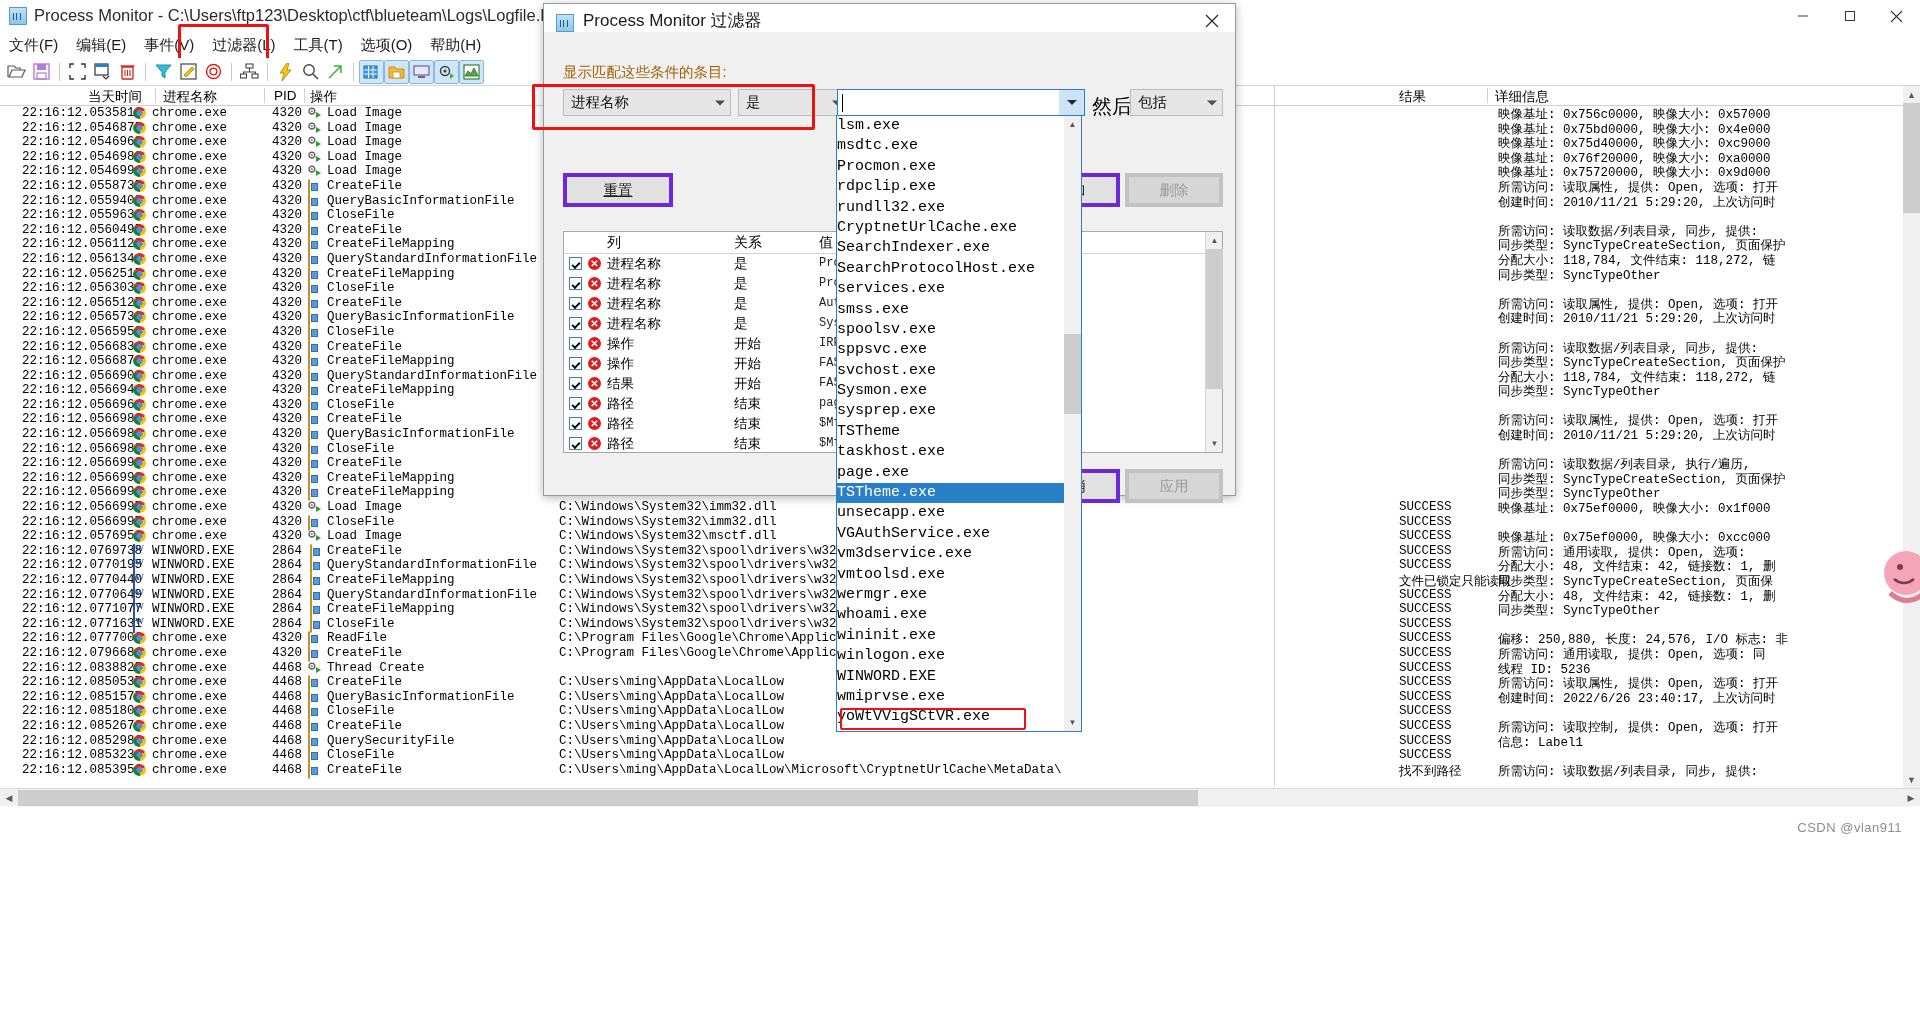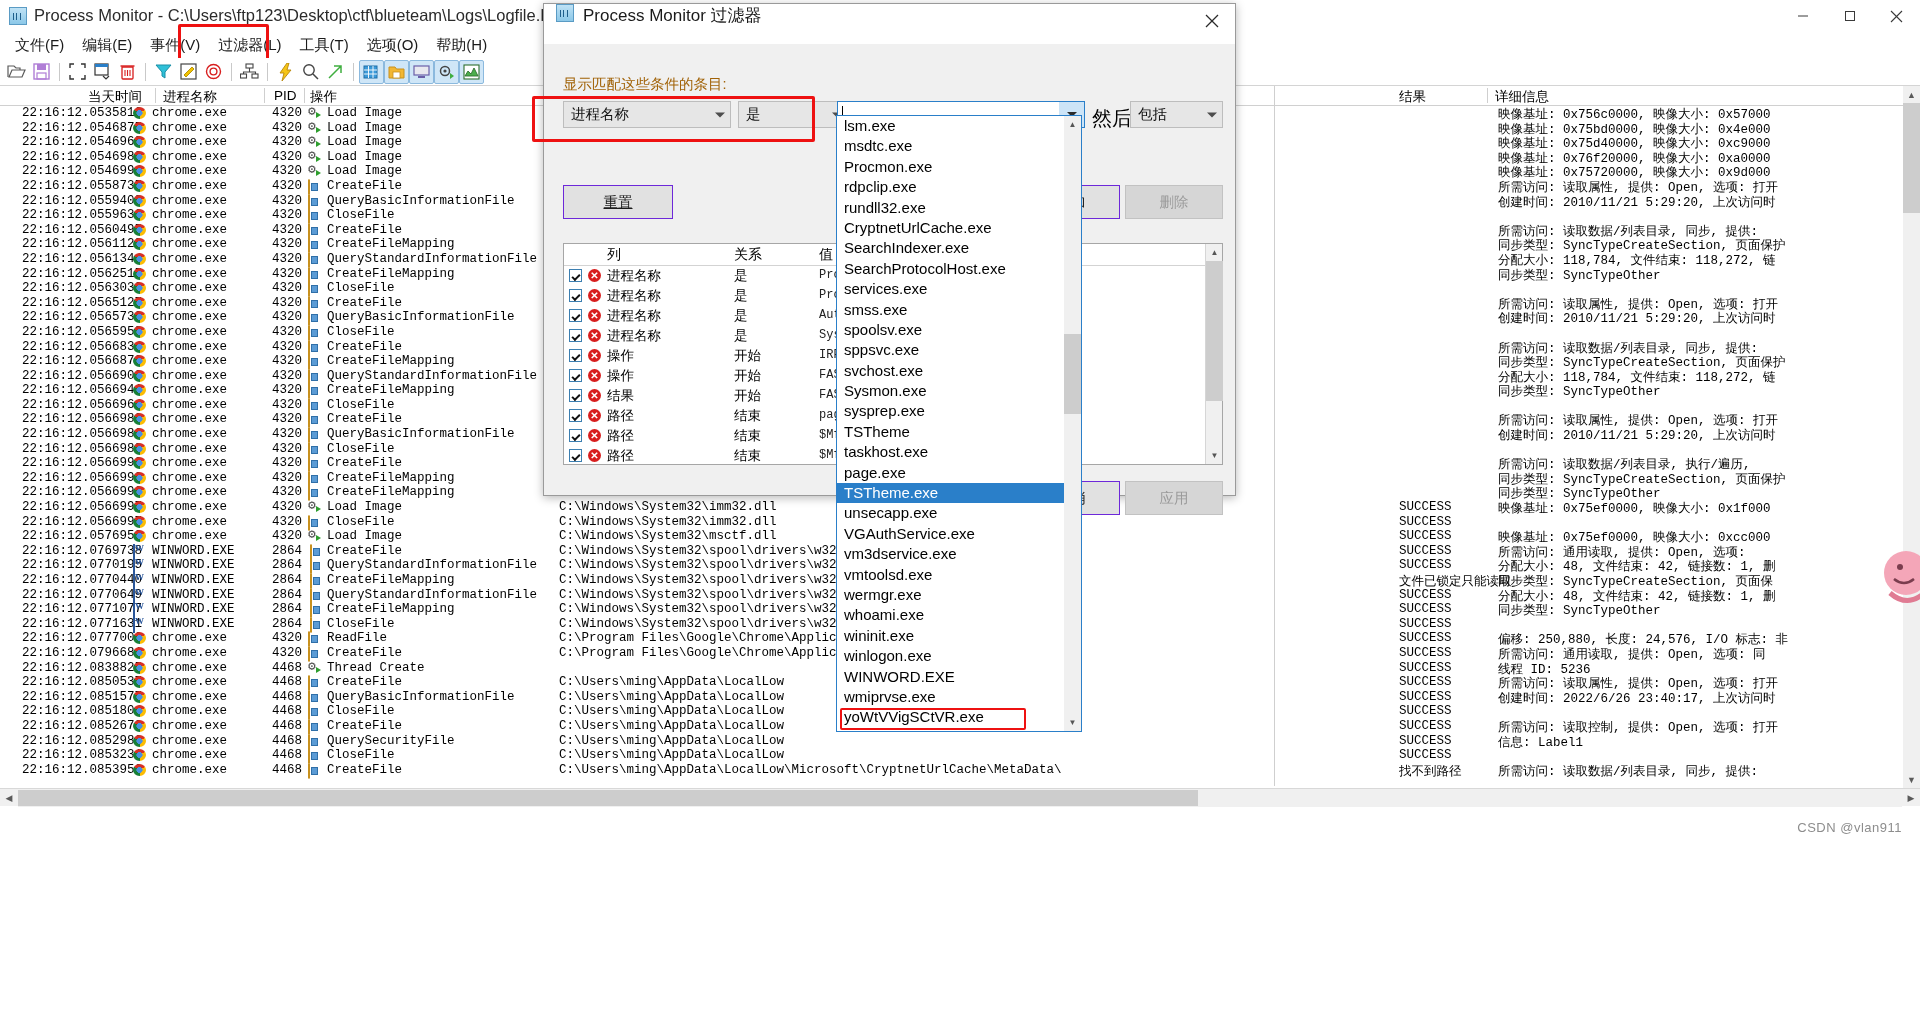--- a/index.html
+++ b/index.html
@@ -45,21 +45,21 @@
   .win-btn {
     width: 47px; height: 32px; display: flex; align-items: center; justify-content: center;
     color: #3a3a3a;
   }
   .win-btn svg { display: block; }
 
   
   .menubar {
     position: absolute; left: 0; top: 32px; width: 1920px; height: 26px;
     display: flex; align-items: center; background: #ffffff;
-    padding-left: 6px;
+    padding-left: 0;
   }
   .menu-item {
     font-size: 15px; color: #1b1b1b; padding: 2px 9px; white-space: nowrap;
   }
   .menu-highlight-box {
     position: absolute; left: 178px; top: 24px; width: 91px; height: 37px;
     border: 3px solid #ee1111; border-radius: 2px; pointer-events: none;
   }
 
   
@@ -175,21 +175,21 @@
     font-size: 13px; color: #8d8d8d; letter-spacing: 0.5px;
   }
 
   
   .dialog {
     position: absolute; left: 543px; top: 3px; width: 693px; height: 493px;
     background: #f0f0f0; border: 1px solid #9a9a9a;
     box-shadow: 0 2px 9px rgba(0,0,0,0.28);
   }
   .dlg-title {
-    height: 40px; display: flex; align-items: flex-start; background: #ffffff;
+    height: 28px; display: flex; align-items: flex-end; background: #ffffff;
   }
   .dlg-icon {
     width: 18px; height: 18px; margin-left: 12px; margin-right: 9px;
     background: linear-gradient(#bfe2f5, #8cc8e8); border: 1px solid #5a9bc4; position: relative;
   }
   .dlg-icon::after {
     content: ""; position: absolute; left: 1px; right: 1px; top: 5px; height: 7px;
     background:
       linear-gradient(90deg, transparent 0 2px, #1f5f8b 2px 3px, transparent 3px 5px,
       #1f5f8b 5px 6px, transparent 6px 9px, #1f5f8b 9px 10px, transparent 10px);
@@ -220,21 +220,21 @@
   .combo-input .caret-btn {
     position: absolute; right: 0; top: 0; width: 25px; height: 25px;
     background: #cce4f7; display:flex; align-items:center; justify-content:center;
   }
   .combo-caret { width:0;height:0;border-left:5px solid transparent;border-right:5px solid transparent;border-top:5px solid #2b2b2b; }
   .text-cursor { position: absolute; left: 4px; top: 4px; width: 1px; height: 18px; background: #000; }
 
   .red-box { position: absolute; border: 3px solid #ee1111; border-radius: 2px; pointer-events: none; }
 
   .btn {
-    position: absolute; background: #e1e1e1; border: 1px solid #6d28d9;
+    position: absolute; background: #e1e1e1; border: 4px solid #6d28d9;
     font-size: 14.5px; color: #1b1b1b; display: flex; align-items: center; justify-content: center;
   }
   .btn.disabled { color: #9b9b9b; background: #d6d6d6; border-color: #c2c2c2; }
   .btn .u { text-decoration: underline; }
 
   
   .cond-list {
     position: absolute; left: 19px; top: 199px; width: 660px; height: 222px;
     background: #ffffff; border: 1px solid #a6a6a6;
   }
@@ -272,21 +272,21 @@
   .cs-thumb { position:absolute; left:0; top:17px; width:17px; height:140px; background:#cdcdcd; }
 
   
   .dropdown {
     position: absolute; left: 836px; top: 115px; width: 246px; height: 617px;
     background: #ffffff; border: 1px solid #2a7fc9; z-index: 50;
     font-size: 15px; color: #000;
   }
   .dd-items { position: absolute; left: 0; top: 0; right: 17px; bottom: 0; overflow: hidden; }
   .dd-item {
-    height: 20.4px; line-height: 20.4px; padding-left: 7px; white-space: nowrap;
+    height: 20.4px; line-height: 20.4px; white-space: nowrap; font-family: Liberation Mono, monospace;
   }
   .dd-item.selected { background: #2a7fc9; color: #ffffff; }
   .dd-scroll {
     position: absolute; right: 0; top: 0; width: 17px; height: 100%; background: #f0f0f0;
   }
   .dd-arrow { width:17px;height:17px;display:flex;align-items:center;justify-content:center;font-size:8px;color:#555; }
   .dd-thumb { position:absolute; left:0; top:218px; width:17px; height:80px; background:#cdcdcd; }
   .dd-redbox { position: absolute; left: 3px; bottom: 1px; width: 186px; height: 22px;
     border: 2.5px solid #ee1111; border-radius: 2px; pointer-events: none; z-index: 60; }
 

